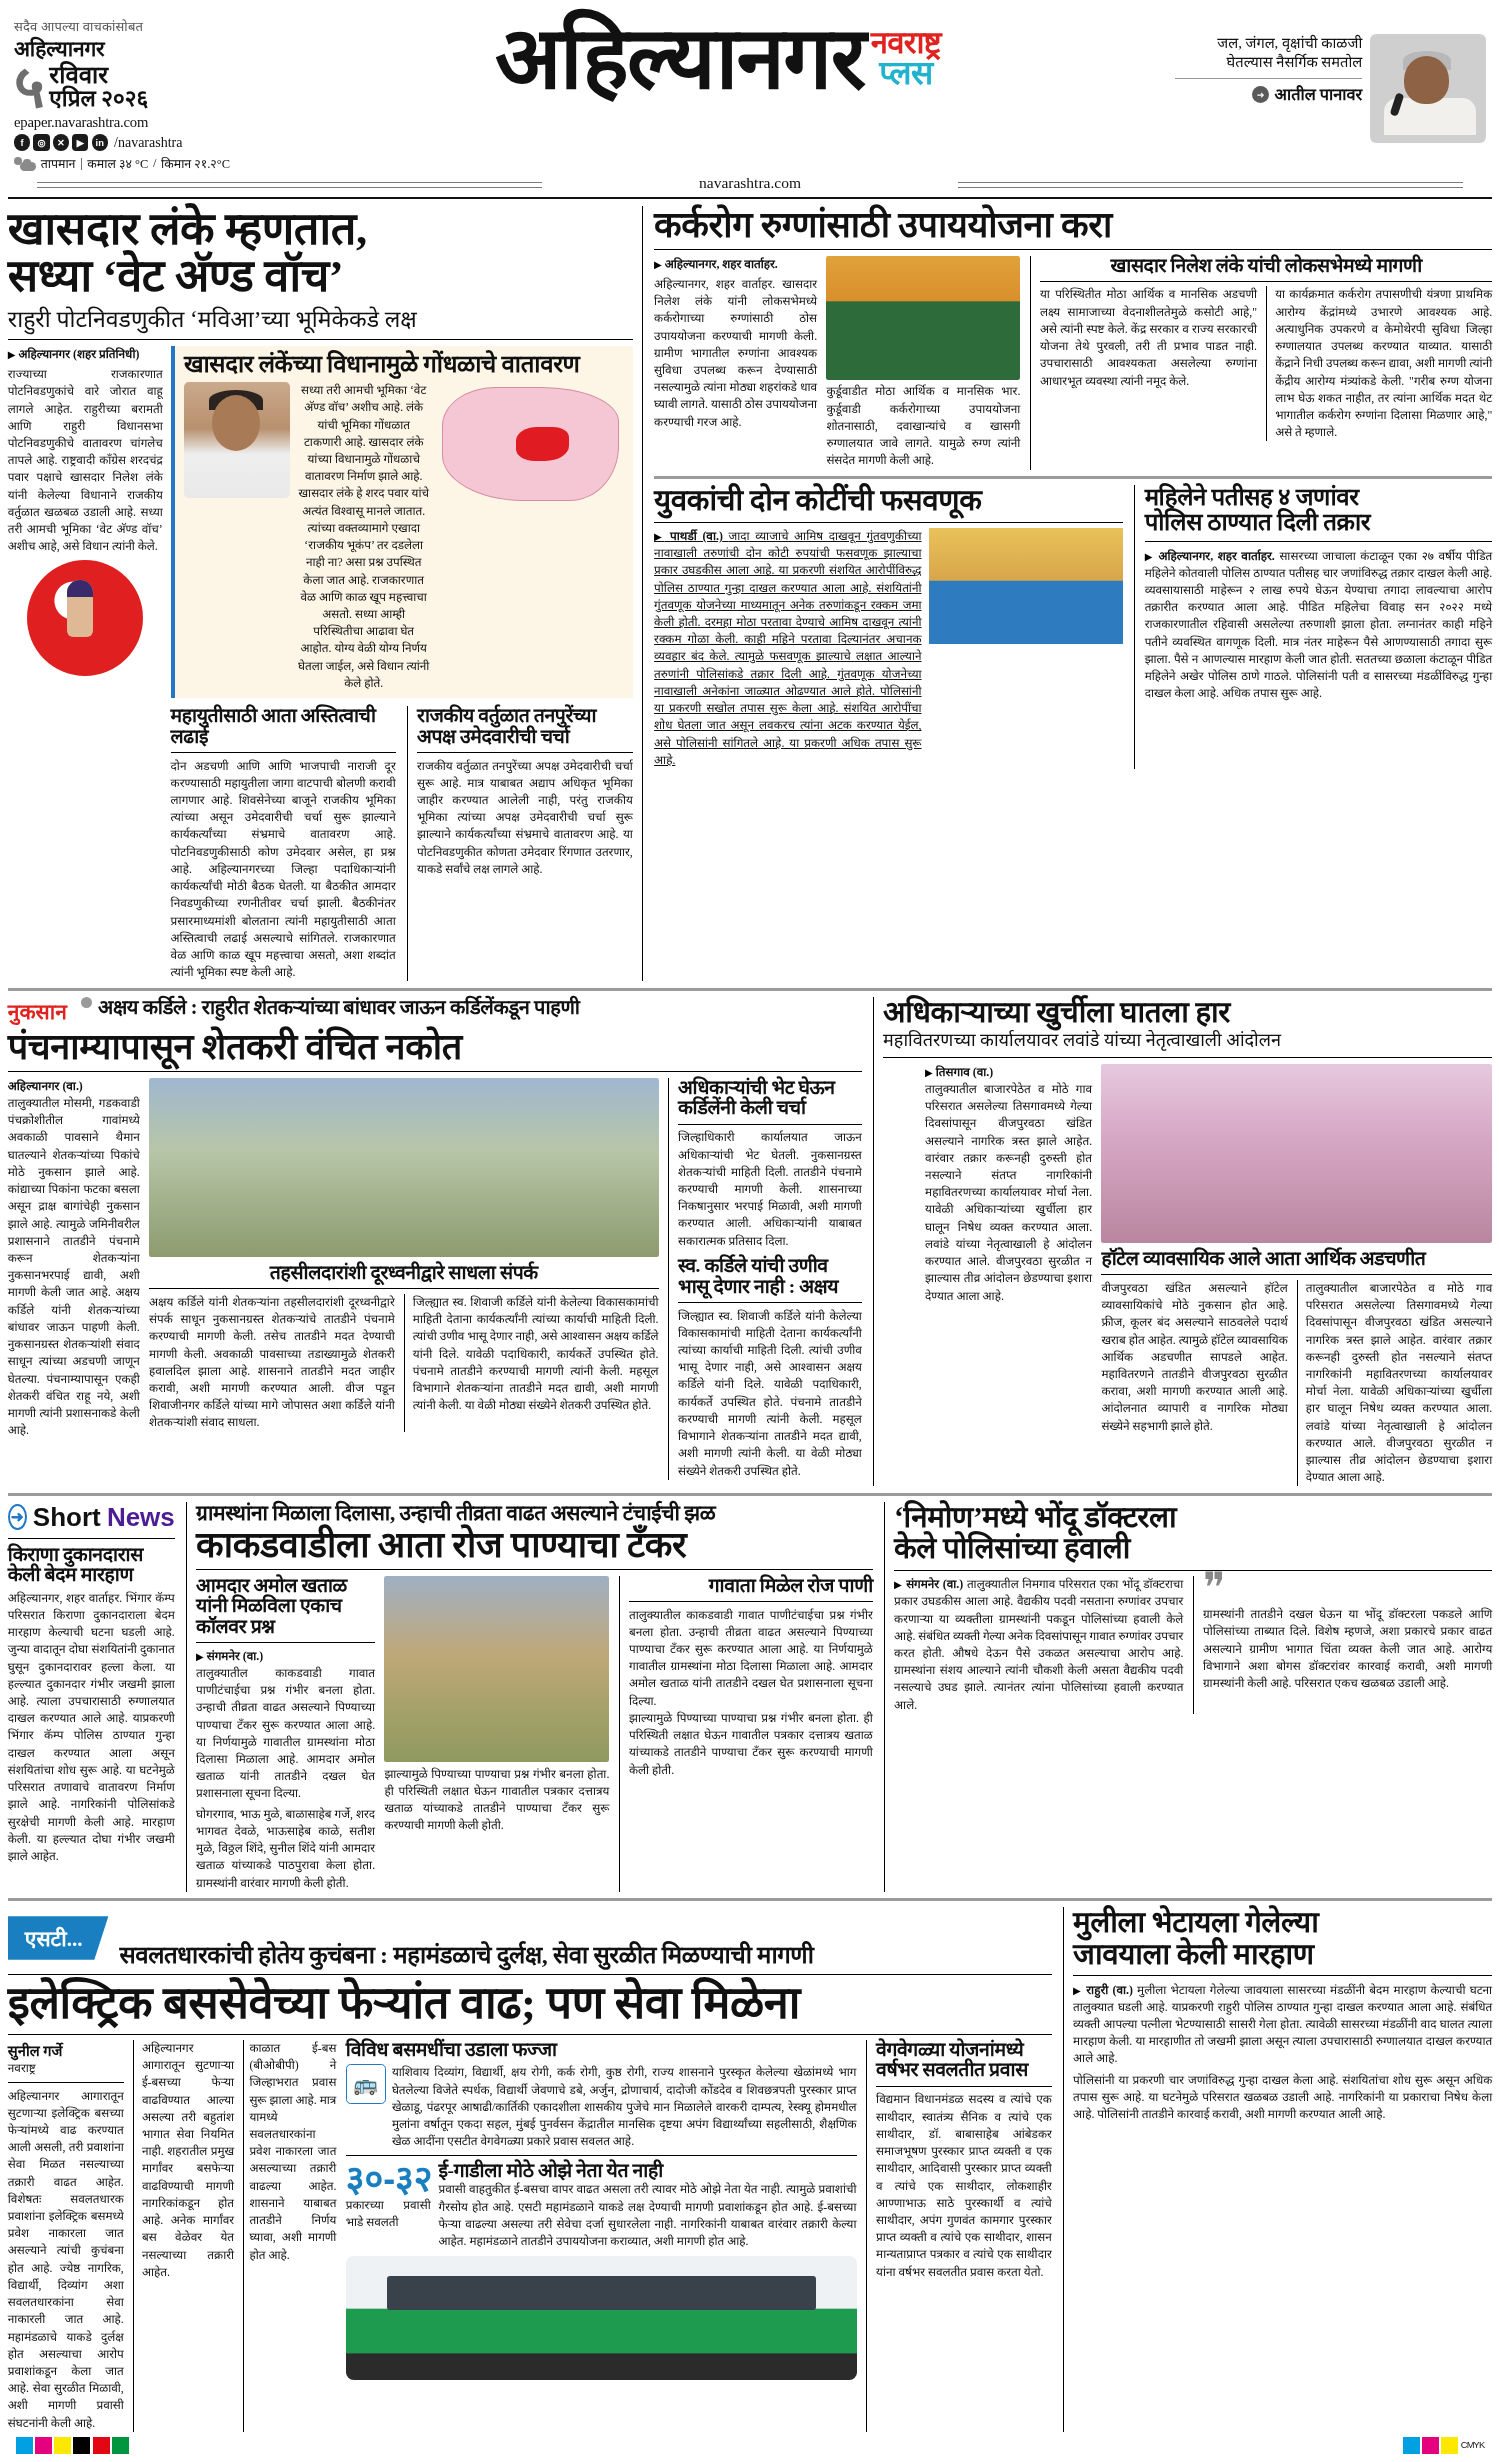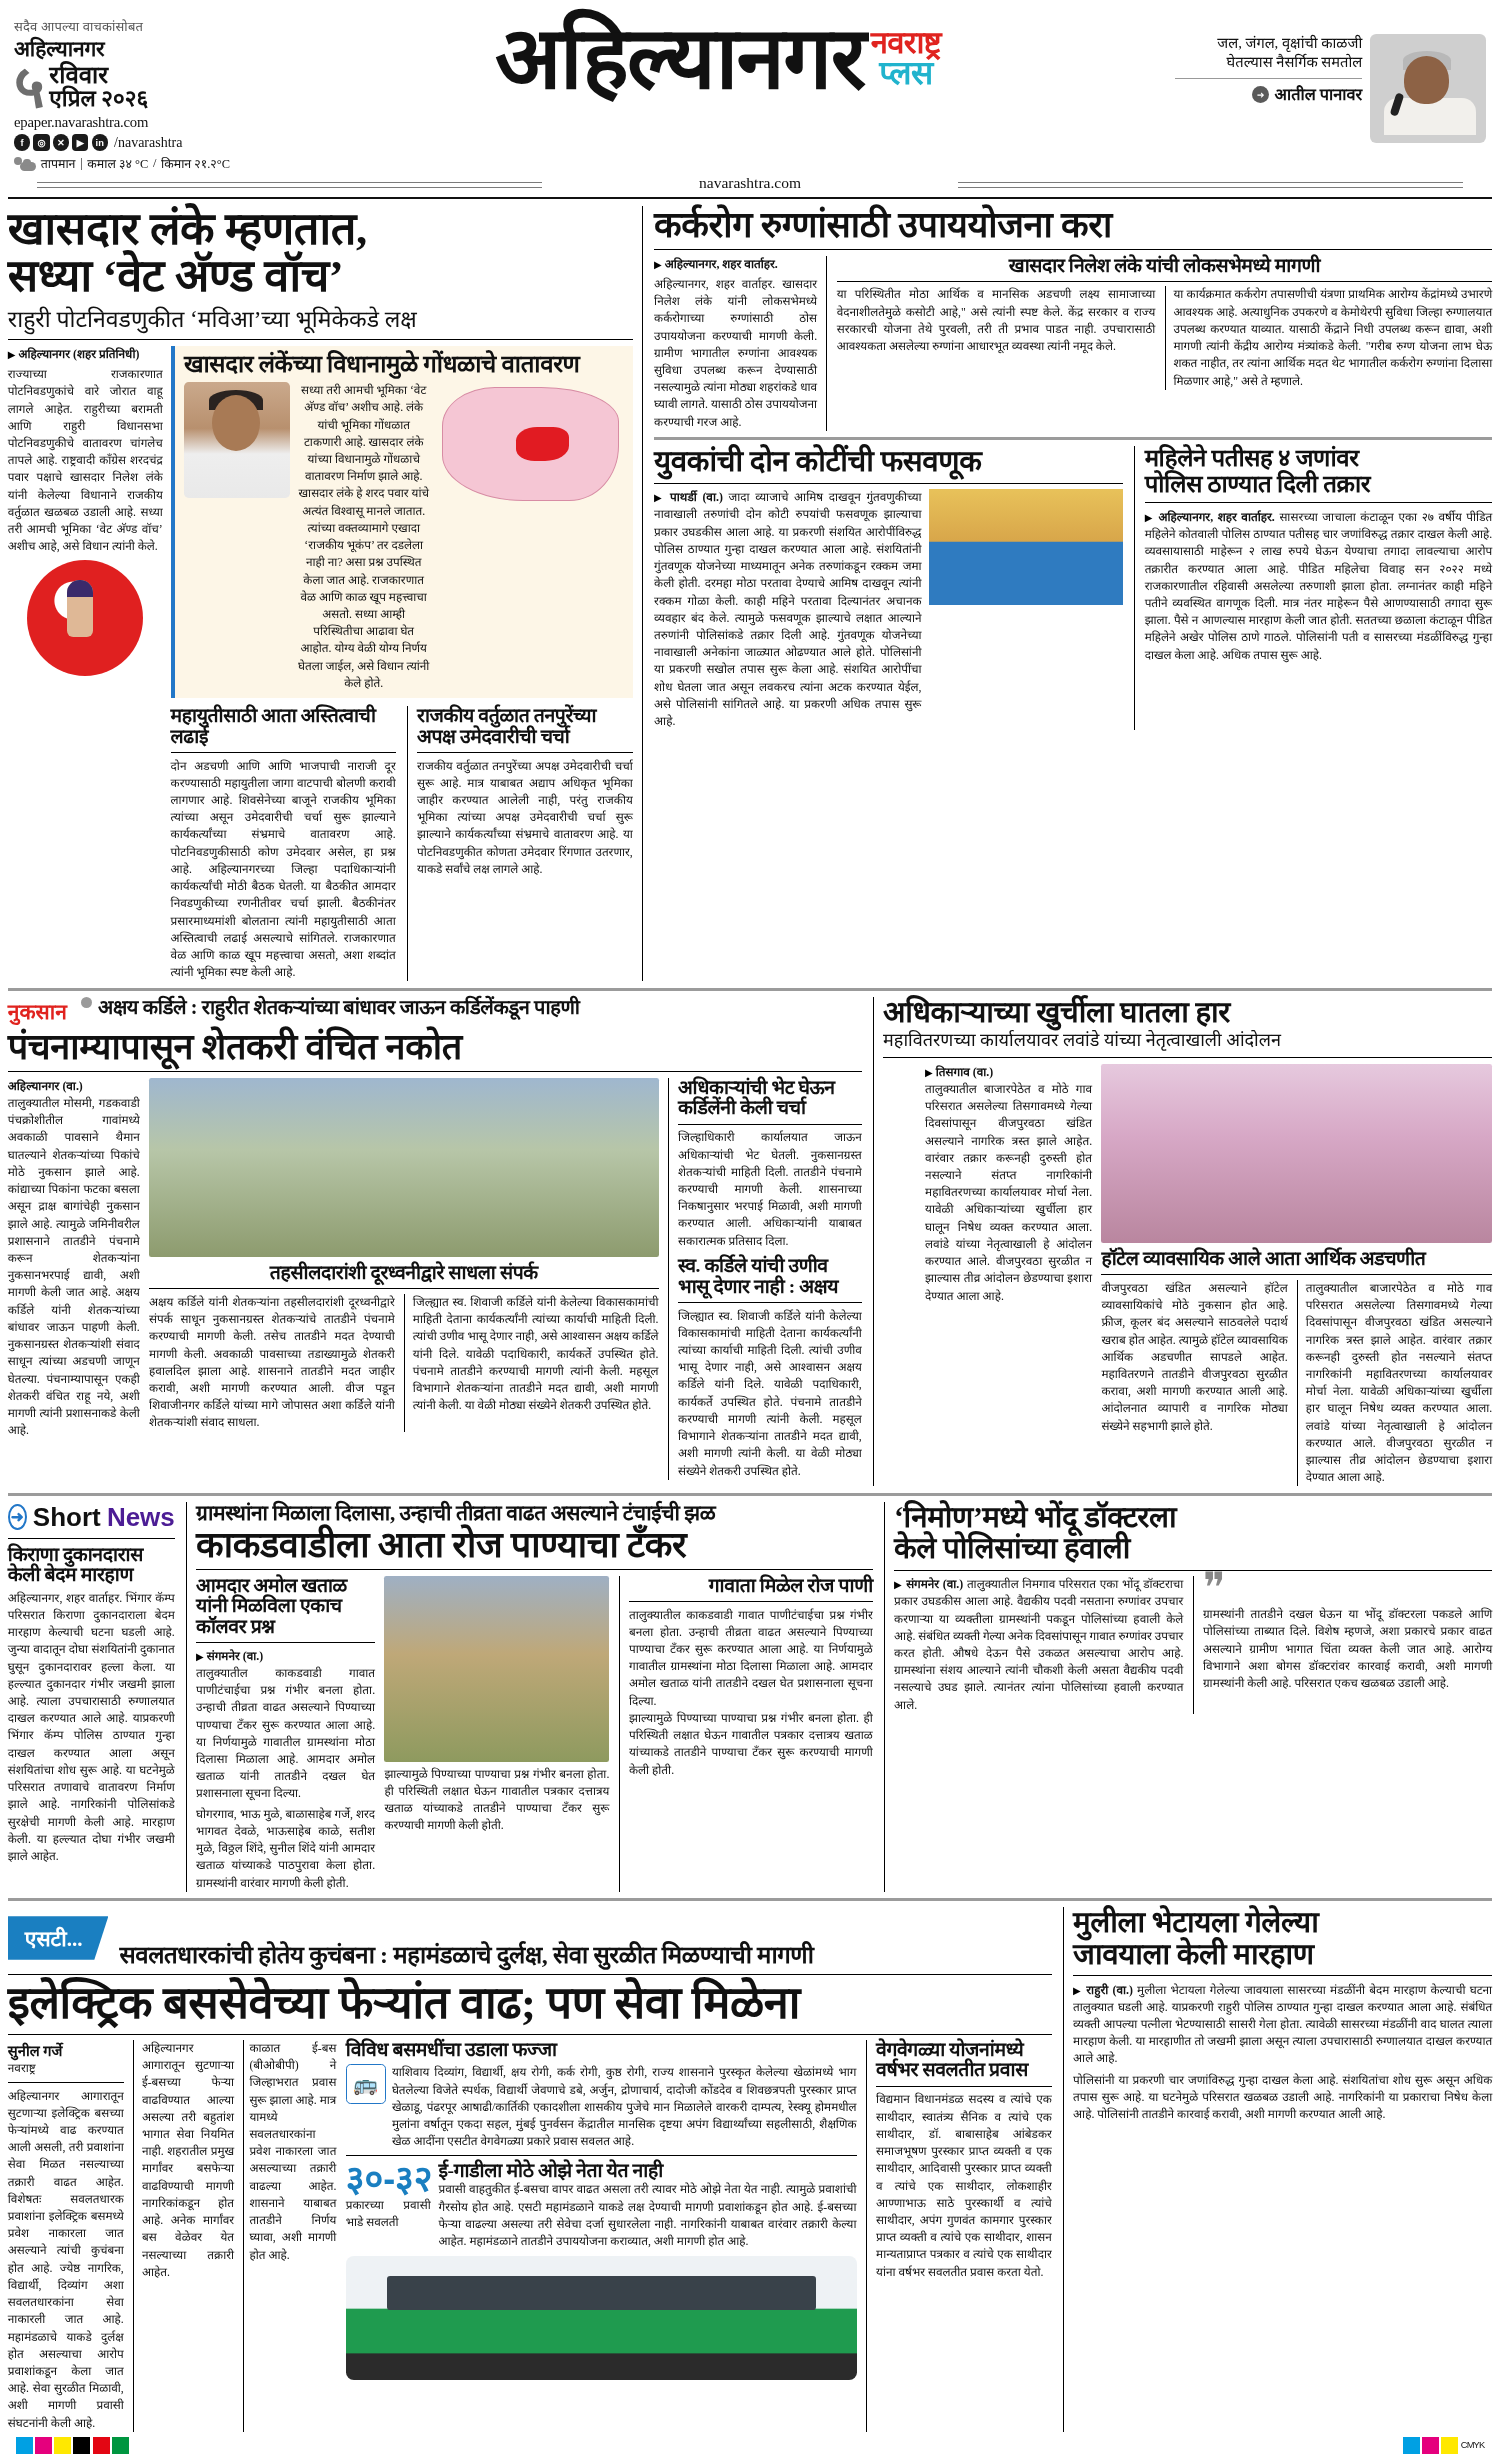--- a/index.html
+++ b/index.html
@@ -253,37 +253,41 @@
     </div>
 
     <div class="s1-right col vline" style="padding-left:11px;">
       <div class="hl h-xl">कर्करोग रुग्णांसाठी उपाययोजना करा</div>
       <div class="hr2"></div>
       <div style="display:flex;gap:9.3px;">
         <div style="width:163px;flex:0 0 163px;">
           <div class="body"><span class="arrow">▶</span> <span class="dateline">अहिल्यानगर, शहर वार्ताहर.</span></div>
           <div class="body" style="margin-top:3.1px;">अहिल्यानगर, शहर वार्ताहर. खासदार निलेश लंके यांनी लोकसभेमध्ये कर्करोगाच्या रुग्णांसाठी ठोस उपाययोजना करण्याची मागणी केली. ग्रामीण भागातील रुग्णांना आवश्यक सुविधा उपलब्ध करून देण्यासाठी नसल्यामुळे त्यांना मोठ्या शहरांकडे धाव घ्यावी लागते. यासाठी ठोस उपाययोजना करण्याची गरज आहे.</div>
         </div>
+        <div style="width:194px;flex:0 0 194px;">
+          <div class="photo assembly" style="height:124px;border-radius:2.3px;"></div>
+          <div class="body" style="margin-top:3.9px;">कुर्डूवाडीत मोठा आर्थिक व मानसिक भार. कुर्डूवाडी कर्करोगाच्या उपाययोजना शोतनासाठी, दवाखान्यांचे व खासगी रुग्णालयात जावे लागते. यामुळे रुग्ण त्यांनी संसदेत मागणी केली आहे.</div>
+        </div>
         <div class="vline" style="flex:1;padding-left:9.3px;">
           <div class="hl h-s" style="text-align:center;">खासदार निलेश लंके यांची लोकसभेमध्ये मागणी</div>
           <div class="hr"></div>
           <div style="display:flex;gap:9.3px;">
             <div class="body" style="flex:1;">या परिस्थितीत मोठा आर्थिक व मानसिक अडचणी लक्ष्य सामाजाच्या वेदनाशीलतेमुळे कसोटी आहे," असे त्यांनी स्पष्ट केले. केंद्र सरकार व राज्य सरकारची योजना तेथे पुरवली, तरी ती प्रभाव पाडत नाही. उपचारासाठी आवश्यकता असलेल्या रुग्णांना आधारभूत व्यवस्था त्यांनी नमूद केले.</div>
             <div class="body vline" style="flex:1;padding-left:7.8px;">या कार्यक्रमात कर्करोग तपासणीची यंत्रणा प्राथमिक आरोग्य केंद्रांमध्ये उभारणे आवश्यक आहे. अत्याधुनिक उपकरणे व केमोथेरपी सुविधा जिल्हा रुग्णालयात उपलब्ध करण्यात याव्यात. यासाठी केंद्राने निधी उपलब्ध करून द्यावा, अशी मागणी त्यांनी केंद्रीय आरोग्य मंत्र्यांकडे केली. "गरीब रुग्ण योजना लाभ घेऊ शकत नाहीत, तर त्यांना आर्थिक मदत थेट भागातील कर्करोग रुग्णांना दिलासा मिळणार आहे," असे ते म्हणाले.</div>
           </div>
         </div>
       </div>
 
       <div class="hrg"></div>
 
       <div style="display:flex;gap:11px;">
         <div style="flex:1.35;">
           <div class="hl h-l">युवकांची दोन कोटींची फसवणूक</div>
           <div class="hr2"></div>
-          <div style="display:flex;gap:7.8px;">
+          <div style="display:flex;gap:7.8px;text-decoration:underline;">
             <div class="body" style="flex:1;">
               <span class="arrow">▶</span> <span class="dateline">पाथर्डी (वा.)</span>
               <span>जादा व्याजाचे आमिष दाखवून गुंतवणुकीच्या नावाखाली तरुणांची दोन कोटी रुपयांची फसवणूक झाल्याचा प्रकार उघडकीस आला आहे. या प्रकरणी संशयित आरोपींविरुद्ध पोलिस ठाण्यात गुन्हा दाखल करण्यात आला आहे. संशयितांनी गुंतवणूक योजनेच्या माध्यमातून अनेक तरुणांकडून रक्कम जमा केली होती. दरमहा मोठा परतावा देण्याचे आमिष दाखवून त्यांनी रक्कम गोळा केली. काही महिने परतावा दिल्यानंतर अचानक व्यवहार बंद केले. त्यामुळे फसवणूक झाल्याचे लक्षात आल्याने तरुणांनी पोलिसांकडे तक्रार दिली आहे. गुंतवणूक योजनेच्या नावाखाली अनेकांना जाळ्यात ओढण्यात आले होते. पोलिसांनी या प्रकरणी सखोल तपास सुरू केला आहे. संशयित आरोपींचा शोध घेतला जात असून लवकरच त्यांना अटक करण्यात येईल, असे पोलिसांनी सांगितले आहे. या प्रकरणी अधिक तपास सुरू आहे.</span>
             </div>
             <div style="width:194px;flex:0 0 194px;">
               <div class="photo" style="height:116px;background:linear-gradient(180deg,#e8c25a 0%,#d8a64a 45%,#2f7bc0 46%,#2f7bc0 100%);"></div>
             </div>
           </div>
         </div>
         <div class="vline" style="flex:1;padding-left:9.3px;">

